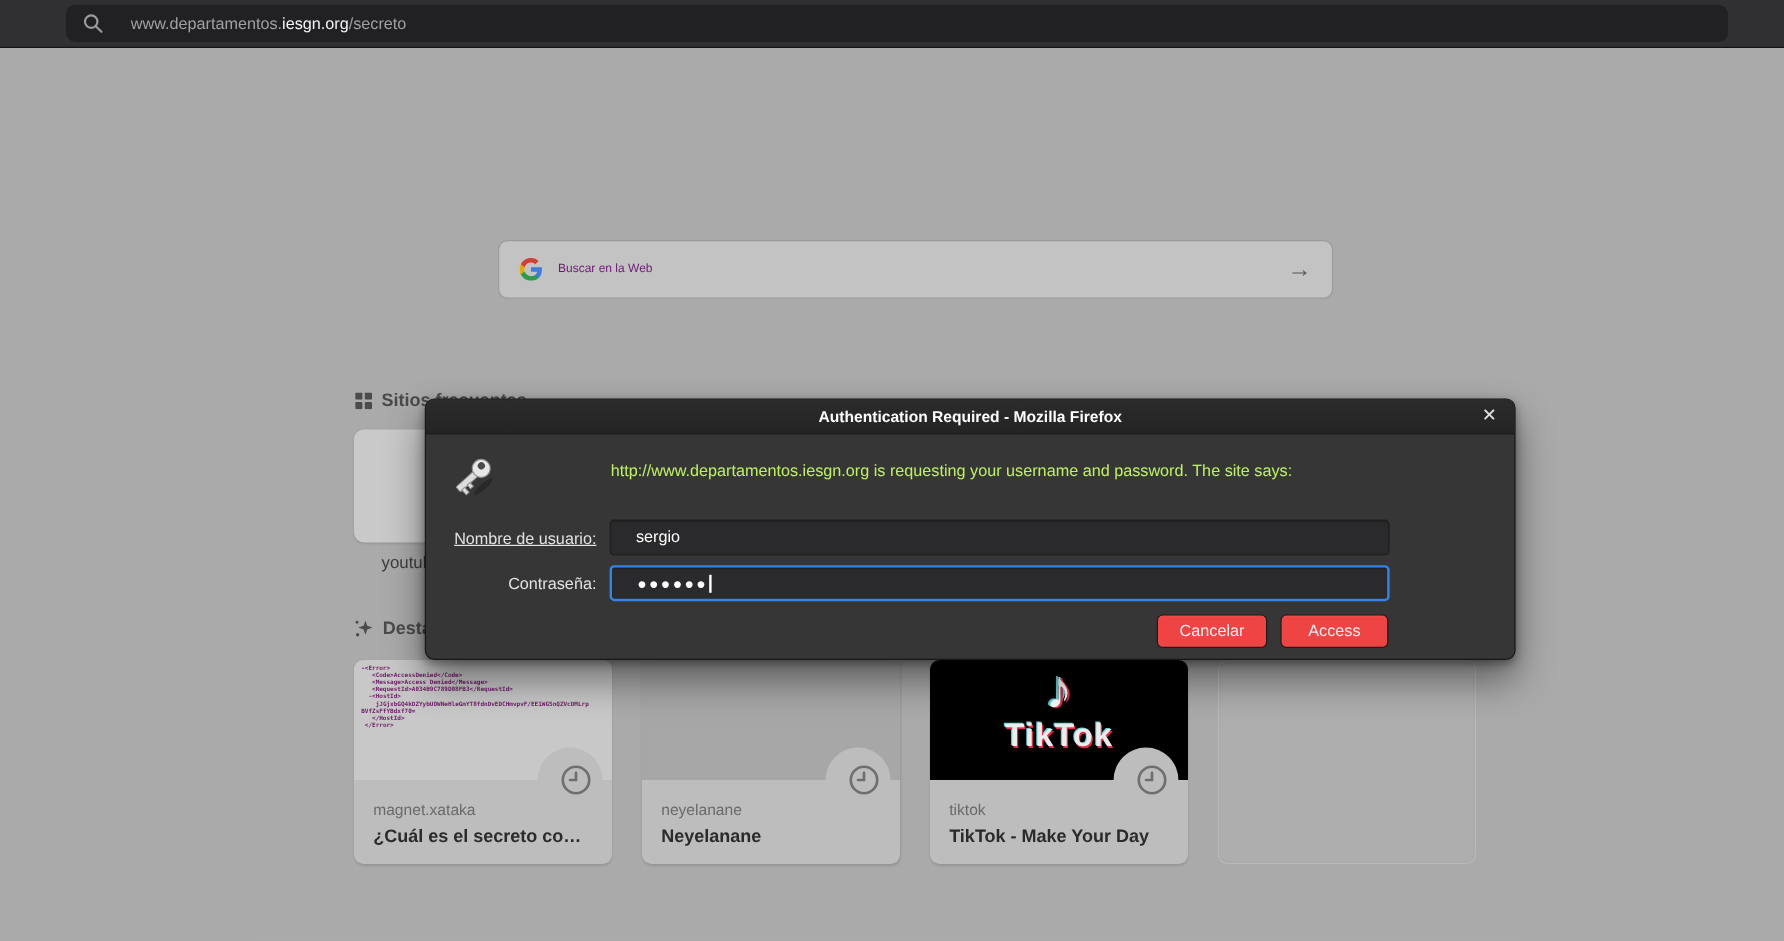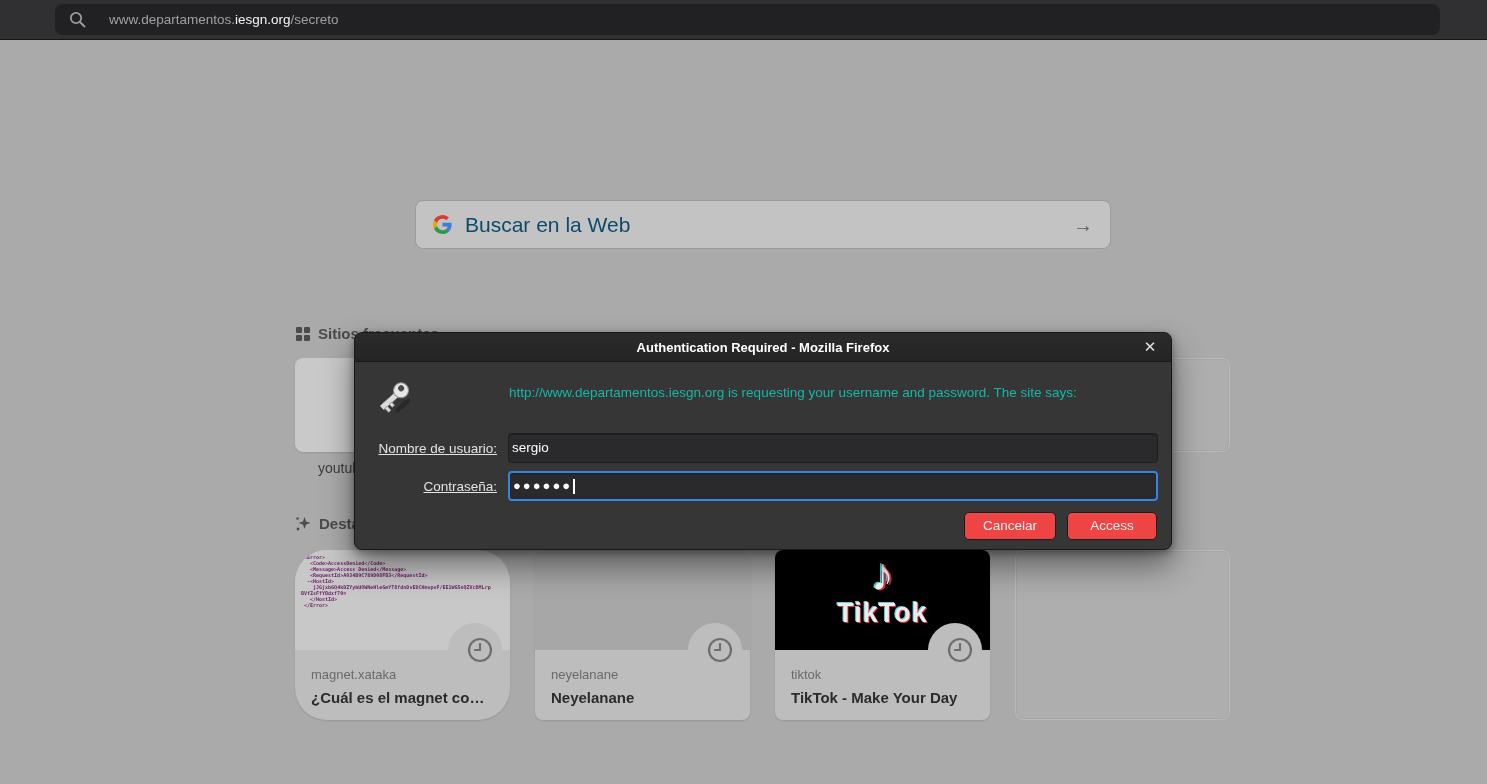--- a/index.html
+++ b/index.html
@@ -16,21 +16,21 @@
             background:#212123; border-radius:8px; display:flex; align-items:center; }
   .urlbar .mag { margin-left:14px; width:17px; height:17px; flex:0 0 auto; }
   .urltext { margin-left:23px; font-size:13.5px; color:#9fa0a4; white-space:nowrap; }
   .urltext .hl { color:#f4f5f9; }
 
   
   .searchbox { position:absolute; left:415px; top:200px; width:696px; height:49px;
                background:#c3c3c3; border:1px solid #9b9b9b; border-radius:8px;
                display:flex; align-items:center; }
   .searchbox .gicon { margin-left:17px; width:19px; height:19px; flex:0 0 auto; }
-  .searchbox .ph { margin-left:13px; font-size:21px; color:#0c4a6e; }
+  .searchbox .ph { margin-left:13px; font-size:10px; color:#701a75; }
   .searchbox .go { position:absolute; right:14px; top:11px; width:26px; height:26px;
                    font-size:20px; color:#5a5a5a; text-align:center; line-height:26px; }
 
   .sec-head { position:absolute; display:flex; align-items:center; gap:8px;
               font-size:15px; font-weight:bold; color:#4b4b4b; }
   .sec-head svg { display:block; }
   #head-top   { left:296px; top:325px; }
   #head-high  { left:296px; top:515px; }
 
   .tile-card { position:absolute; width:215px; border-radius:8px; overflow:hidden;
@@ -44,21 +44,21 @@
   #ts-youtube { left:295px; background:#c9c9c9; }
   .yt-logo { width:72px; height:50px; background:#dd1f26; border-radius:13px;
              display:flex; align-items:center; justify-content:center; }
   .yt-tri { width:0; height:0; border-left:20px solid #d9d9d9;
             border-top:12px solid transparent; border-bottom:12px solid transparent; margin-left:5px; }
   .ts-label { position:absolute; left:318px; top:460px; font-size:14px; color:#3c3c3c; }
   #ts-empty { left:1015px; top:358px; height:94px; }
 
   
   .hl-card { top:550px; height:170px; }
-  #hl-xataka   { left:295px;border-radius:32px; }
+  #hl-xataka   { left:295px; }
   #hl-neyel    { left:535px; }
   #hl-tiktok   { left:775px; }
   #hl-empty    { left:1015px; top:550px; height:170px; }
 
   .media { position:relative; width:215px; height:100px; overflow:hidden; }
   #hl-xataka .media { background:#c8c8c8; }
   #hl-neyel  .media { background:#a7a7a7; }
   #hl-tiktok .media { background:#000000; display:flex; flex-direction:column;
                       align-items:center; justify-content:flex-start; }
   .xmlpre { font-family:"DejaVu Sans Mono", monospace; font-size:5px; line-height:6px;
@@ -72,40 +72,40 @@
   .notch { position:absolute; width:54px; height:54px; border-radius:50%;
            background:#bdbdbd; right:8px; top:73px; }
   .clock { position:absolute; right:17px; top:87px; width:26px; height:26px; }
 
   .tile-text { padding:17px 16px 0 16px; }
   .tile-domain { font-size:13px; color:#6a6a6a; }
   .tile-title  { margin-top:7px; font-size:15px; font-weight:bold; color:#2b2b2b;
                  white-space:nowrap; overflow:hidden; }
 
   
-  .dialog { position:absolute; left:354px; top:332px; width:818px; height:218px;
+  .dialog { position:absolute; left:354px; top:332px; width:909px; height:218px;
             background:#363636; border:1px solid #181818; border-radius:8px;
             box-shadow:0 16px 32px rgba(0,0,0,0.45), 0 3px 8px rgba(0,0,0,0.35);
             z-index:100; overflow:hidden; }
   .dlg-titlebar { position:relative; height:29px; background:linear-gradient(#2b2b2b,#242424);
                   border-bottom:1px solid #191919; display:flex; align-items:center; justify-content:center; }
   .dlg-title { font-size:13px; font-weight:bold; color:#ffffff; }
   .dlg-close { position:absolute; right:11px; top:4px; width:20px; height:20px;
                color:#e3e3e3; font-size:15px; line-height:20px; text-align:center; }
   .dlg-key { position:absolute; left:18px; top:42px; width:42px; height:42px; }
   .dlg-msg { position:absolute; left:154px; top:50px; width:632px;
-             font-size:13.5px; line-height:19px; color:#14b8a6; }
+             font-size:13.5px; line-height:19px; color:#bef264; }
   .dlg-label { position:absolute; left:0; width:142px; text-align:right;
                font-size:13.5px; color:#e3e3e3; }
   #lbl-user { top:108px;text-decoration:underline; }
-  #lbl-pass { top:146px;text-decoration:underline; }
+  #lbl-pass { top:146px; }
   .dlg-input { position:absolute; left:153px; width:650px; height:30px;
                background:#2a2a2c; border:1px solid #1e1e1e; border-radius:4px;
                box-shadow:inset 0 1px 1px rgba(0,0,0,0.25);
-               color:#ffffff; font-size:13.5px; line-height:28px; padding:0 3px;
+               color:#ffffff; font-size:13.5px; line-height:28px; padding:0 21px;
                white-space:nowrap; }
   #inp-user { top:100px; }
   #inp-pass { top:138px; border:2px solid #3584e4; line-height:26px; }
   .dots { font-size:13px; letter-spacing:2px; vertical-align:middle; }
   .caret { display:inline-block; width:1.5px; height:15px; background:#ffffff;
            vertical-align:middle; margin-left:1px; }
   .dlg-btn { position:absolute; top:179px; height:28px; background:#ef4444;
              border:1px solid #1c1c1c; border-radius:5px; color:#ededed;
              font-size:13.5px; text-align:center; line-height:26px;
              box-shadow:inset 0 1px 0 rgba(255,255,255,0.05); }
@@ -174,21 +174,21 @@
    &lt;/HostId&gt;
  &lt;/Error&gt;</div>
   </div>
   <div class="notch"></div>
   <svg class="clock" viewBox="0 0 26 26">
     <circle cx="13" cy="13" r="11" fill="none" stroke="#6e6e6e" stroke-width="2.2"></circle>
     <path d="M13 7 L13 13 L8 13" fill="none" stroke="#6e6e6e" stroke-width="2.2" stroke-linecap="round"></path>
   </svg>
   <div class="tile-text">
     <div class="tile-domain">magnet.xataka</div>
-    <div class="tile-title">¿Cuál es el magnet co…</div>
+    <div class="tile-title">¿Cuál es el secreto co…</div>
   </div>
 </div>
 
 <div class="tile-card hl-card" id="hl-neyel">
   <div class="media"></div>
   <div class="notch"></div>
   <svg class="clock" viewBox="0 0 26 26">
     <circle cx="13" cy="13" r="11" fill="none" stroke="#6e6e6e" stroke-width="2.2"></circle>
     <path d="M13 7 L13 13 L8 13" fill="none" stroke="#6e6e6e" stroke-width="2.2" stroke-linecap="round"></path>
   </svg>

